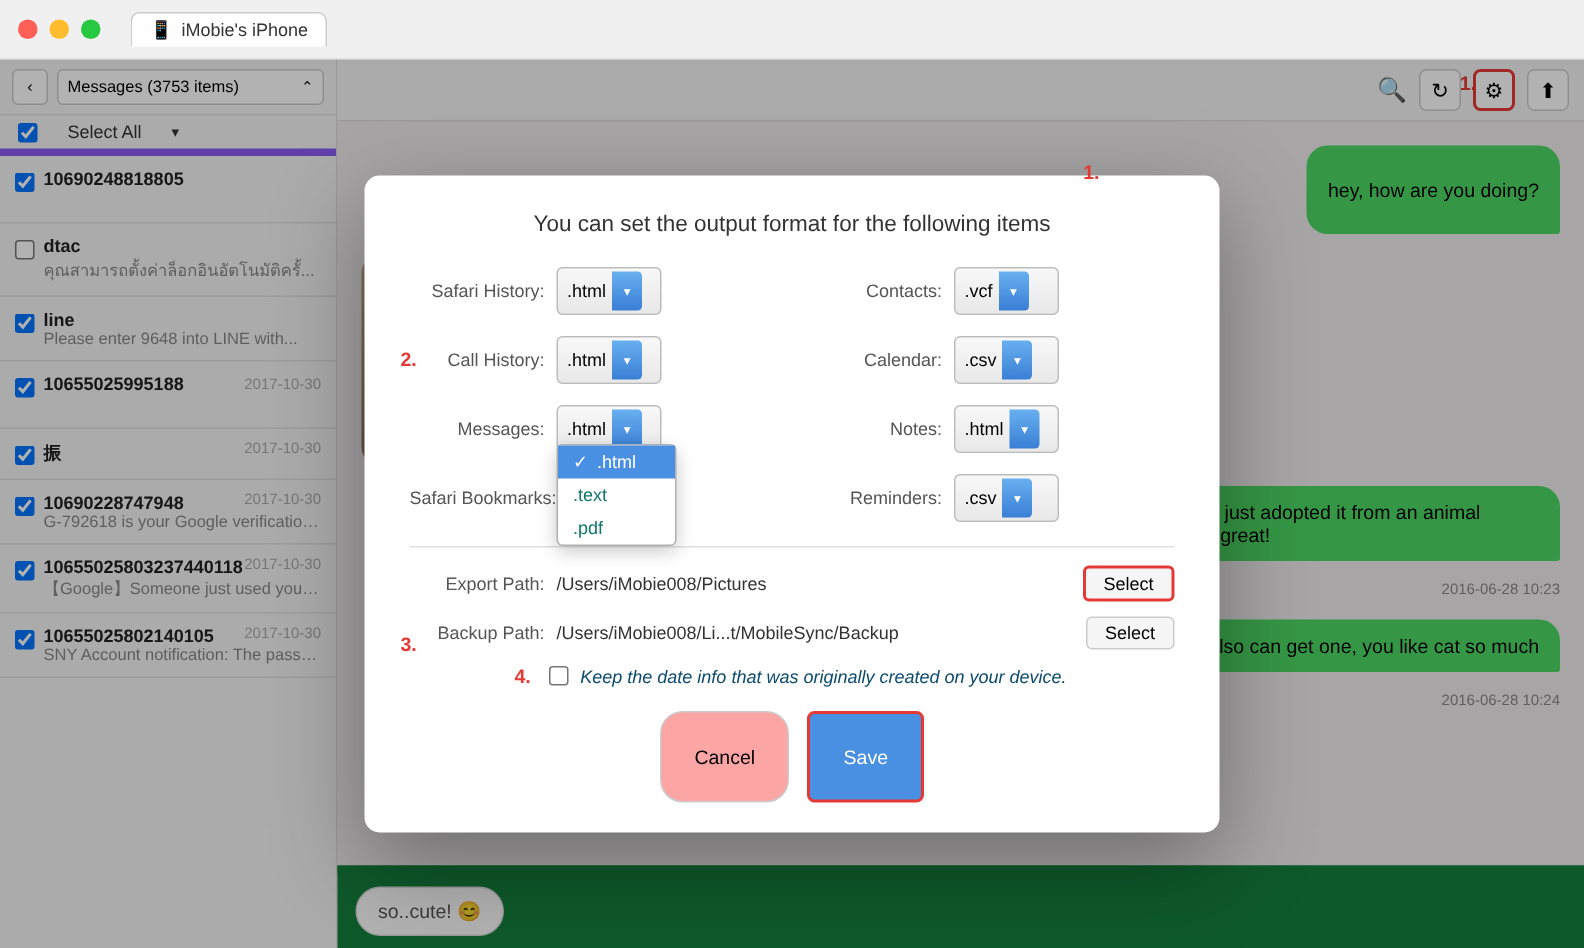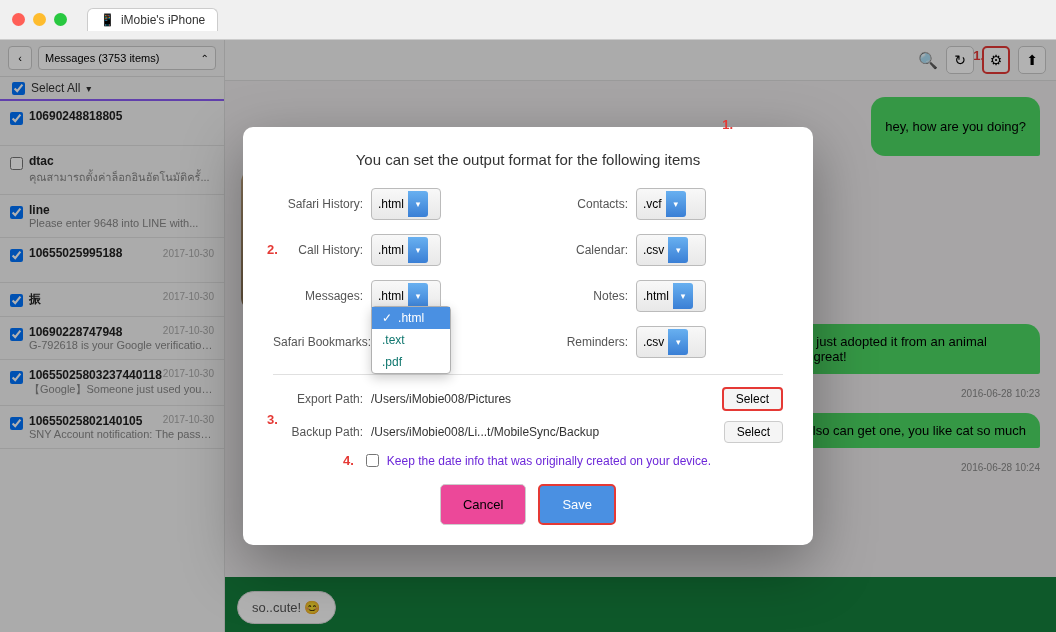--- a/index.html
+++ b/index.html
@@ -72,26 +72,26 @@
       border: 1px solid #ccc;
       border-radius: 4px;
       background: #fff;
       font-size: 11px;
       padding: 0 6px;
       display: flex; align-items: center; justify-content: space-between;
       cursor: pointer;
     }
     .select-all-bar {
       padding: 4px 12px;
-      border-bottom: 2px solid #8b5cf6;
+      border-bottom: 5px solid #8b5cf6;
       font-size: 12px;
       color: #333;
       display: flex;
       align-items: center;
-      gap: 6px;
+      gap: 20px;
       cursor: pointer;
       background: #f5f5f5;
     }
 
     .message-list { flex: 1; overflow-y: auto; }
     .message-item {
       padding: 8px 10px 8px 10px;
       border-bottom: 1px solid #e0e0e0;
       display: flex;
       align-items: flex-start;
@@ -284,32 +284,32 @@
     .select-btn.highlighted { border: 2px solid #e53935; }
 
     .checkbox-row {
       display: flex;
       align-items: center;
       gap: 8px;
       margin-bottom: 16px;
       margin-left: 100px;
     }
     .checkbox-row input { cursor: pointer; }
-    .checkbox-label { font-size: 12px; color: #6d28d9; }
+    .checkbox-label { font-size: 12px; color: #0c4a6e; font-style: italic; }
 
     .modal-actions {
       display: flex;
       justify-content: center;
       gap: 12px;
     }
     .btn-cancel {
-      padding: 12px 22px;
+      padding: 22px 22px;
       border: 1px solid #ccc;
-      border-radius: 5px;
-      background: #ec4899;
+      border-radius: 15px;
+      background: #fca5a5;
       font-size: 13px;
       cursor: pointer;
     }
     .btn-save {
       padding: 6px 22px;
       border: 2px solid #e53935;
       border-radius: 5px;
       background: #4a90e2;
       color: #fff;
       font-size: 13px;

